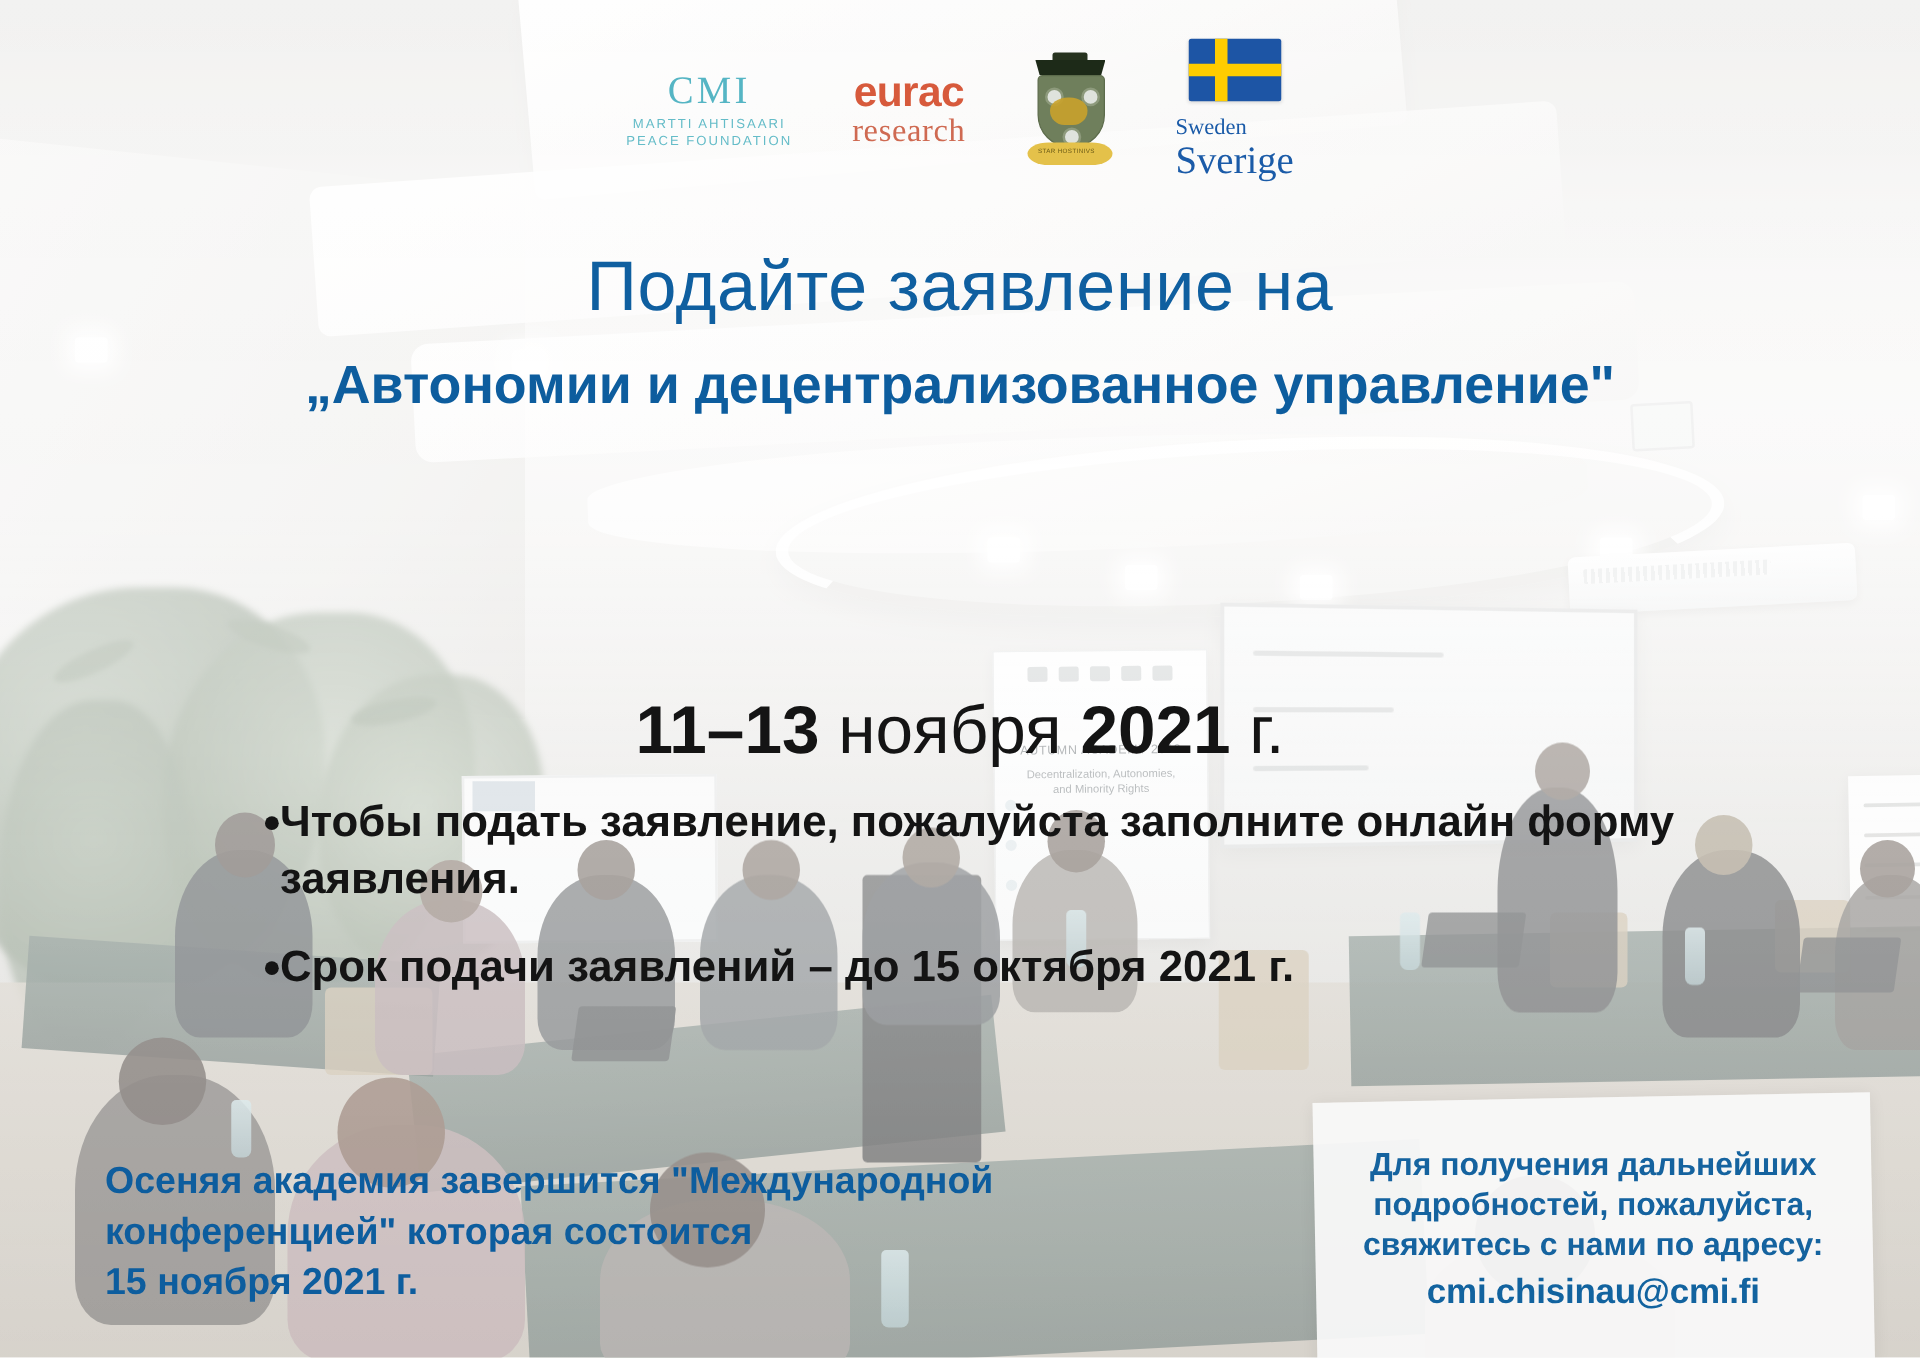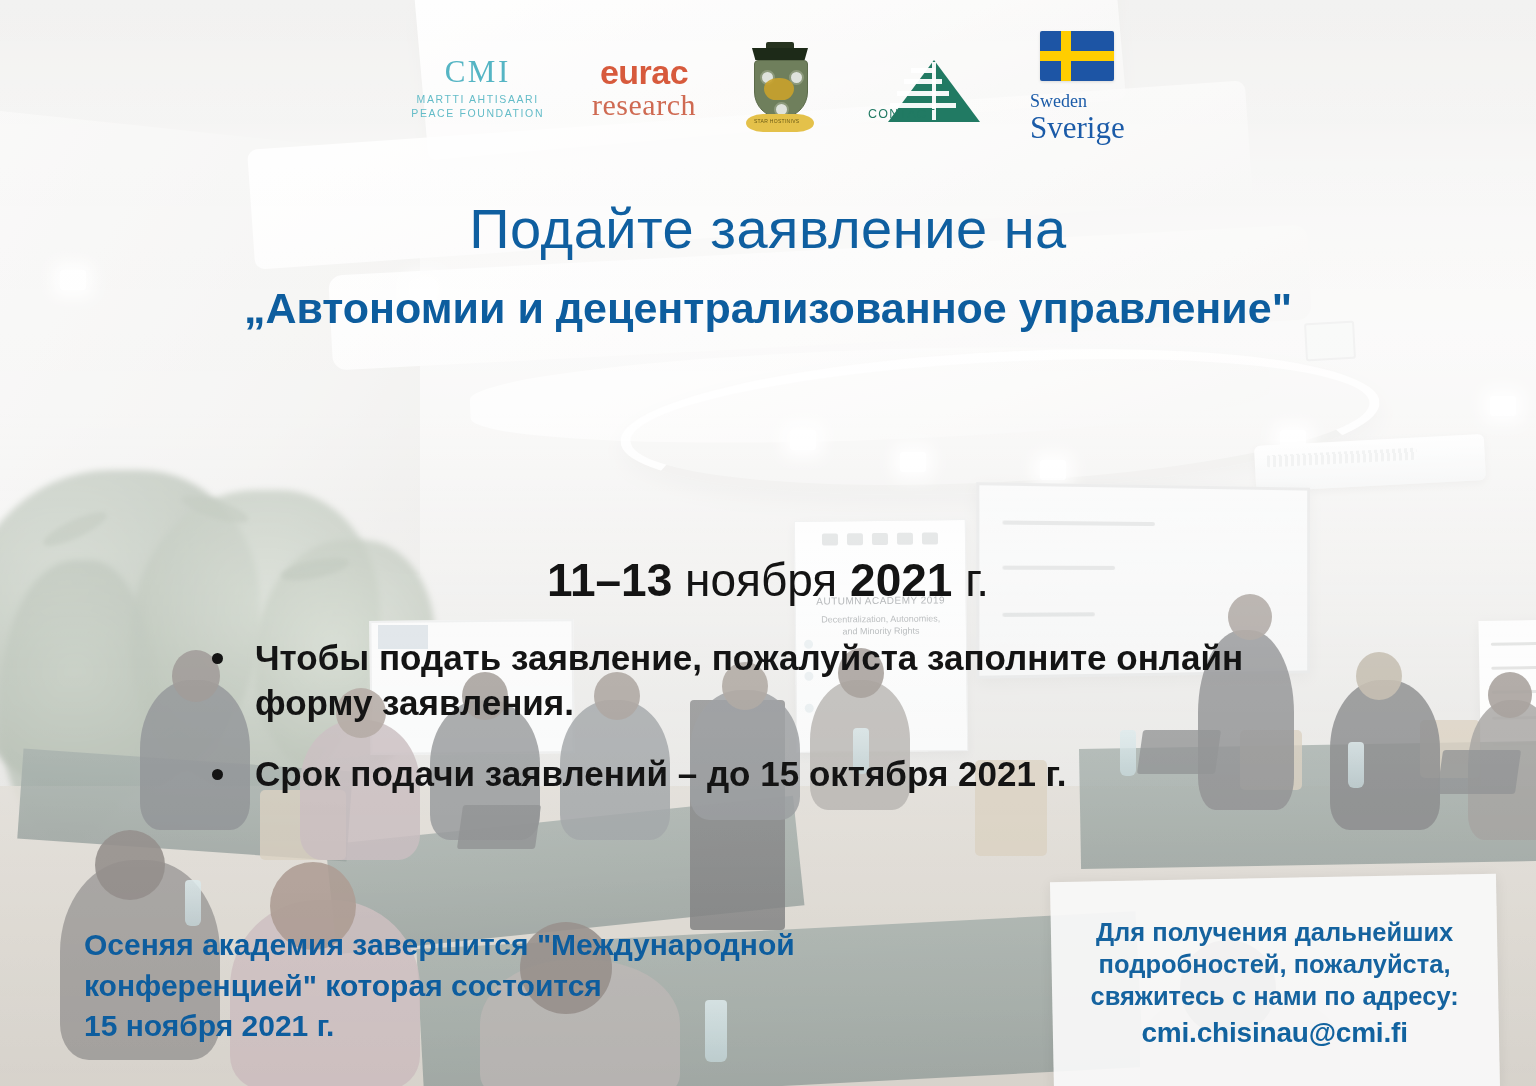--- a/index.html
+++ b/index.html
@@ -198,21 +198,21 @@
   .cmi-sub {
     color:#64bcc8; font-size:10.5px; letter-spacing:1.6px; line-height:1.32;
     margin-top:6px; text-align:center; font-family:"Liberation Sans",sans-serif;
   }
 
   .eurac-1 {
     color:#d75a3c; font-size:34px; font-weight:700; line-height:.95;
     font-family:"Liberation Sans",sans-serif; letter-spacing:-.5px;
   }
   .eurac-2 {
-    color:#cf6a52; font-size:30px; font-weight:400; line-height:1;
+    color:#cf6a52; font-size:26px; font-weight:400; line-height:1;
     font-family:"Liberation Serif",serif; letter-spacing:.5px; margin-top:1px;
   }
 
   .crest { position:relative; width:72px; height:96px; }
   .crest-shield {
     position:absolute; left:10px; top:20px; width:52px; height:56px;
     background:#6f7f5c; border-radius:4px 4px 26px 26px;
     border:1px solid #5c6b4b;
   }
   .crest-cap {
@@ -285,30 +285,30 @@
     letter-spacing:0px; margin-top:6px; white-space:nowrap;
   }
   .subtitle {
     color:#0d5d9e; font-size:43px; font-weight:700; line-height:1.1;
     margin-top:26px; white-space:nowrap;
   }
 
   
   .dates {
     position:absolute; left:0; right:0; top:555px; text-align:center;
-    color:#141414; font-size:46px; line-height:1.1;
+    color:#141414; font-size:54px; line-height:1.1;
   }
   .dates b { font-weight:700; }
   .dates span.lt { font-weight:500; }
 
   .bullets {
     position:absolute; left:212px; top:636px; width:1130px;
     color:#141414; font-size:35px; font-weight:700; line-height:1.28;
   }
-  .bullet-row { display:flex; align-items:flex-start; gap:32px; margin-bottom:26px; }
+  .bullet-row { display:flex; align-items:flex-start; gap:1px; margin-bottom:26px; }
   .bullet-dot {
     flex:0 0 auto; width:11px; height:11px; border-radius:50%;
     background:#141414; margin-top:17px;
   }
   .bullet-txt { flex:1 1 auto; }
 
   
   .note-left {
     position:absolute; left:84px; top:925px; width:900px;
     color:#0d5d9e; font-size:30px; font-weight:700; line-height:1.35;
@@ -492,31 +492,20 @@
           <div class="crest-dot" style="left:16px; top:30px;"></div>
           <div class="crest-dot" style="left:45px; top:30px;"></div>
           <div class="crest-dot" style="left:30px; top:62px;"></div>
           <div class="crest-knob"></div>
           <div class="crest-ribbon"></div>
           <div class="crest-ribbon-txt">STAR HOSTINIVS</div>
         </div>
       </div>
 
 
-      <div class="logo">
-        <div class="contact-logo">
-          <div class="pyr"></div>
-          <div class="pyr-slit" style="bottom:22px; width:66px; left:26px;"></div>
-          <div class="pyr-slit" style="bottom:34px; width:52px; left:33px;"></div>
-          <div class="pyr-slit" style="bottom:46px; width:38px; left:40px;"></div>
-          <div class="pyr-slit" style="bottom:57px; width:24px; left:47px;"></div>
-          <div class="pyr-spine"></div>
-          <div class="contact-word">CONTACT</div>
-        </div>
-      </div>
 
       <div class="logo sweden">
         <div class="se-flag">
           <div class="se-h"></div>
           <div class="se-v"></div>
         </div>
         <div>
           <div class="se-t1">Sweden</div>
           <div class="se-t2">Sverige</div>
         </div>

